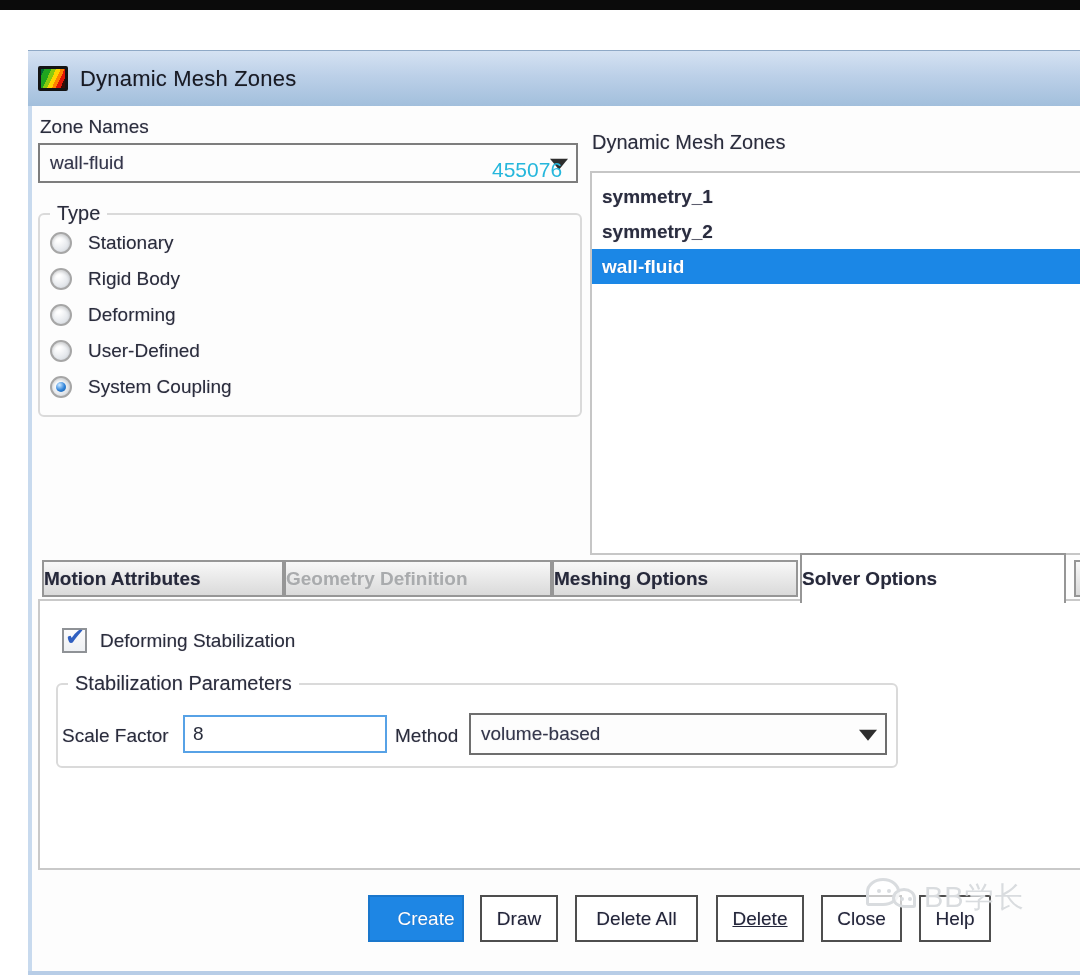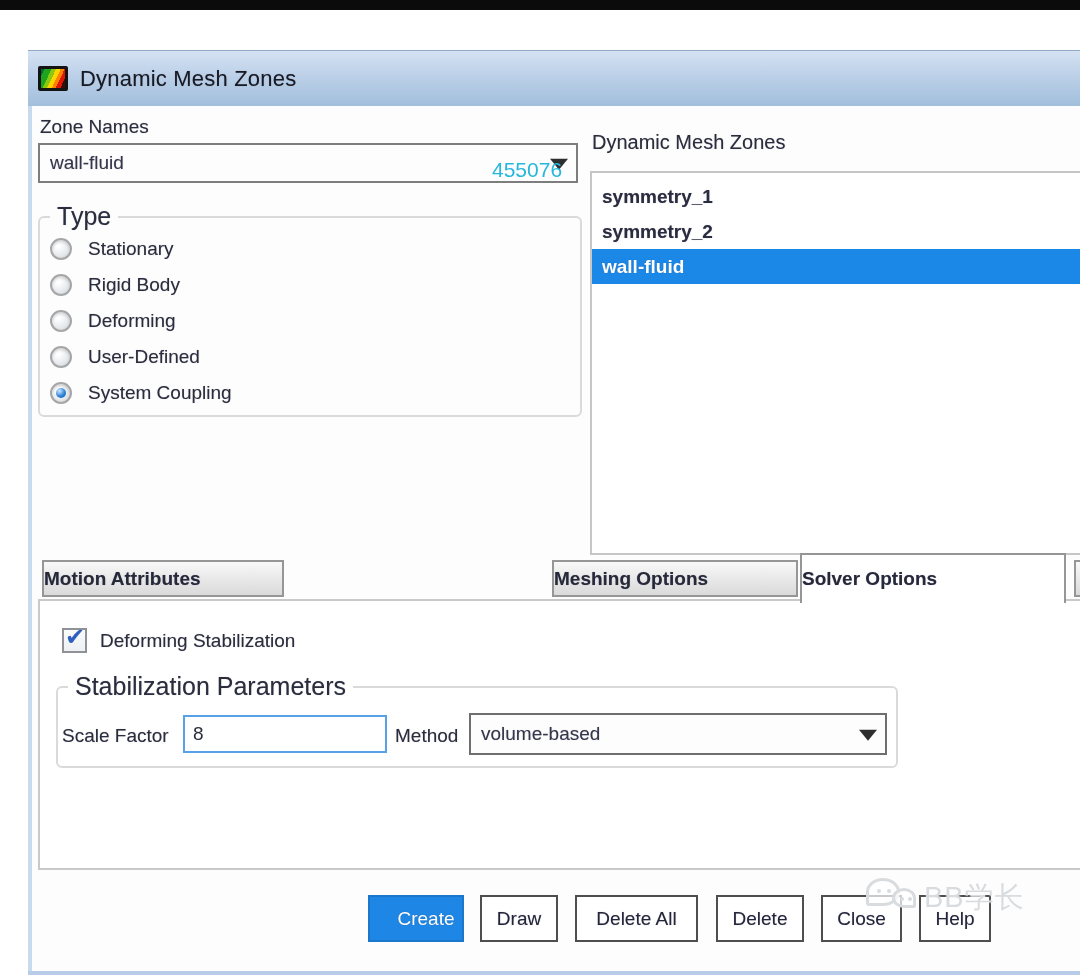--- a/index.html
+++ b/index.html
@@ -26,21 +26,21 @@
   .combo { position:absolute; background:#fdfdfd; border:2px solid #7d7d7d; display:flex;
     align-items:center; padding:0 10px; font-size:19px; color:#34374b; }
   .combo .arrow { position:absolute; right:8px; top:50%; transform:translateY(-38%);
     width:0; height:0; border-left:9px solid transparent; border-right:9px solid transparent;
     border-top:11px solid #2e2e2e; }
 
   .overlay-count { position:absolute; left:460px; top:108px; font-size:21px; color:#26b7dc;
     text-shadow:none; z-index:5; }
 
   fieldset { border:2px solid #dadada; border-radius:6px; background:transparent; }
-  legend { font-size:25px; color:#2a2d3c; padding:0 7px; margin-left:10px; }
+  legend { font-size:20px; color:#2a2d3c; padding:0 7px; margin-left:10px; }
 
   
   .radio-row { display:flex; align-items:center; height:36px; padding-left:10px; }
   .radio { position:relative; width:22px; height:22px; border-radius:50%;
     border:2px solid #a6a6a6; background:radial-gradient(circle at 35% 30%, #fff 10%, #e6e9ed 60%, #c9ced4);
     box-shadow:inset 0 2px 3px rgba(0,0,0,.14); flex:0 0 auto; }
   .radio.checked::after { content:""; position:absolute; inset:4px; border-radius:50%;
     background:radial-gradient(circle at 35% 30%, #bfe1ff 5%, #2f82d8 55%, #10579f); }
   .radio-row .label { margin-left:16px; }
 
@@ -147,20 +147,23 @@
     <div class="label" style="position:absolute;left:560px;top:81px;font-size:20px;">Dynamic Mesh Zones</div>
     <div id="zones-list">
       <div class="list-item">symmetry_1</div>
       <div class="list-item">symmetry_2</div>
       <div class="list-item selected">wall-fluid</div>
     </div>
 
     <div class="tab tab-normal" style="left:10px;width:242px;">
       <span>Motion Attributes</span>
       </div>
+    <div class="tab tab-disabled" style="left:252px;width:268px;">
+      <span>Geometry Definition</span>
+      </div>
     <div class="tab tab-normal" style="left:520px;width:246px;">
       <span>Meshing Options</span>
       </div>
     <div class="tab tab-active" style="left:768px;width:266px;">
       <span>Solver Options</span>
       </div>
     <div class="tab" style="left:1042px;width:10px;border-right:none;"></div>
 
     <div id="tab-panel"></div>
 
@@ -185,21 +188,21 @@
 
     <div class="action-btn primary" style="left:336px;width:96px;padding-left:20px;">
       <span>Create</span>
       </div>
     <div class="action-btn" style="left:448px;width:78px;">
       <span>Draw</span>
       </div>
     <div class="action-btn" style="left:543px;width:123px;">
       <span>Delete All</span>
       </div>
-    <div class="action-btn" style="left:684px;width:88px;">
+    <div class="action-btn" style="left:684px;width:88px;text-decoration:underline;">
       <span>Delete</span>
       </div>
     <div class="action-btn" style="left:789px;width:81px;">
       <span>Close</span>
       </div>
     <div class="action-btn" style="left:887px;width:72px;">
       <span>Help</span>
       </div>
 
     <div class="bottom-strip"></div>

